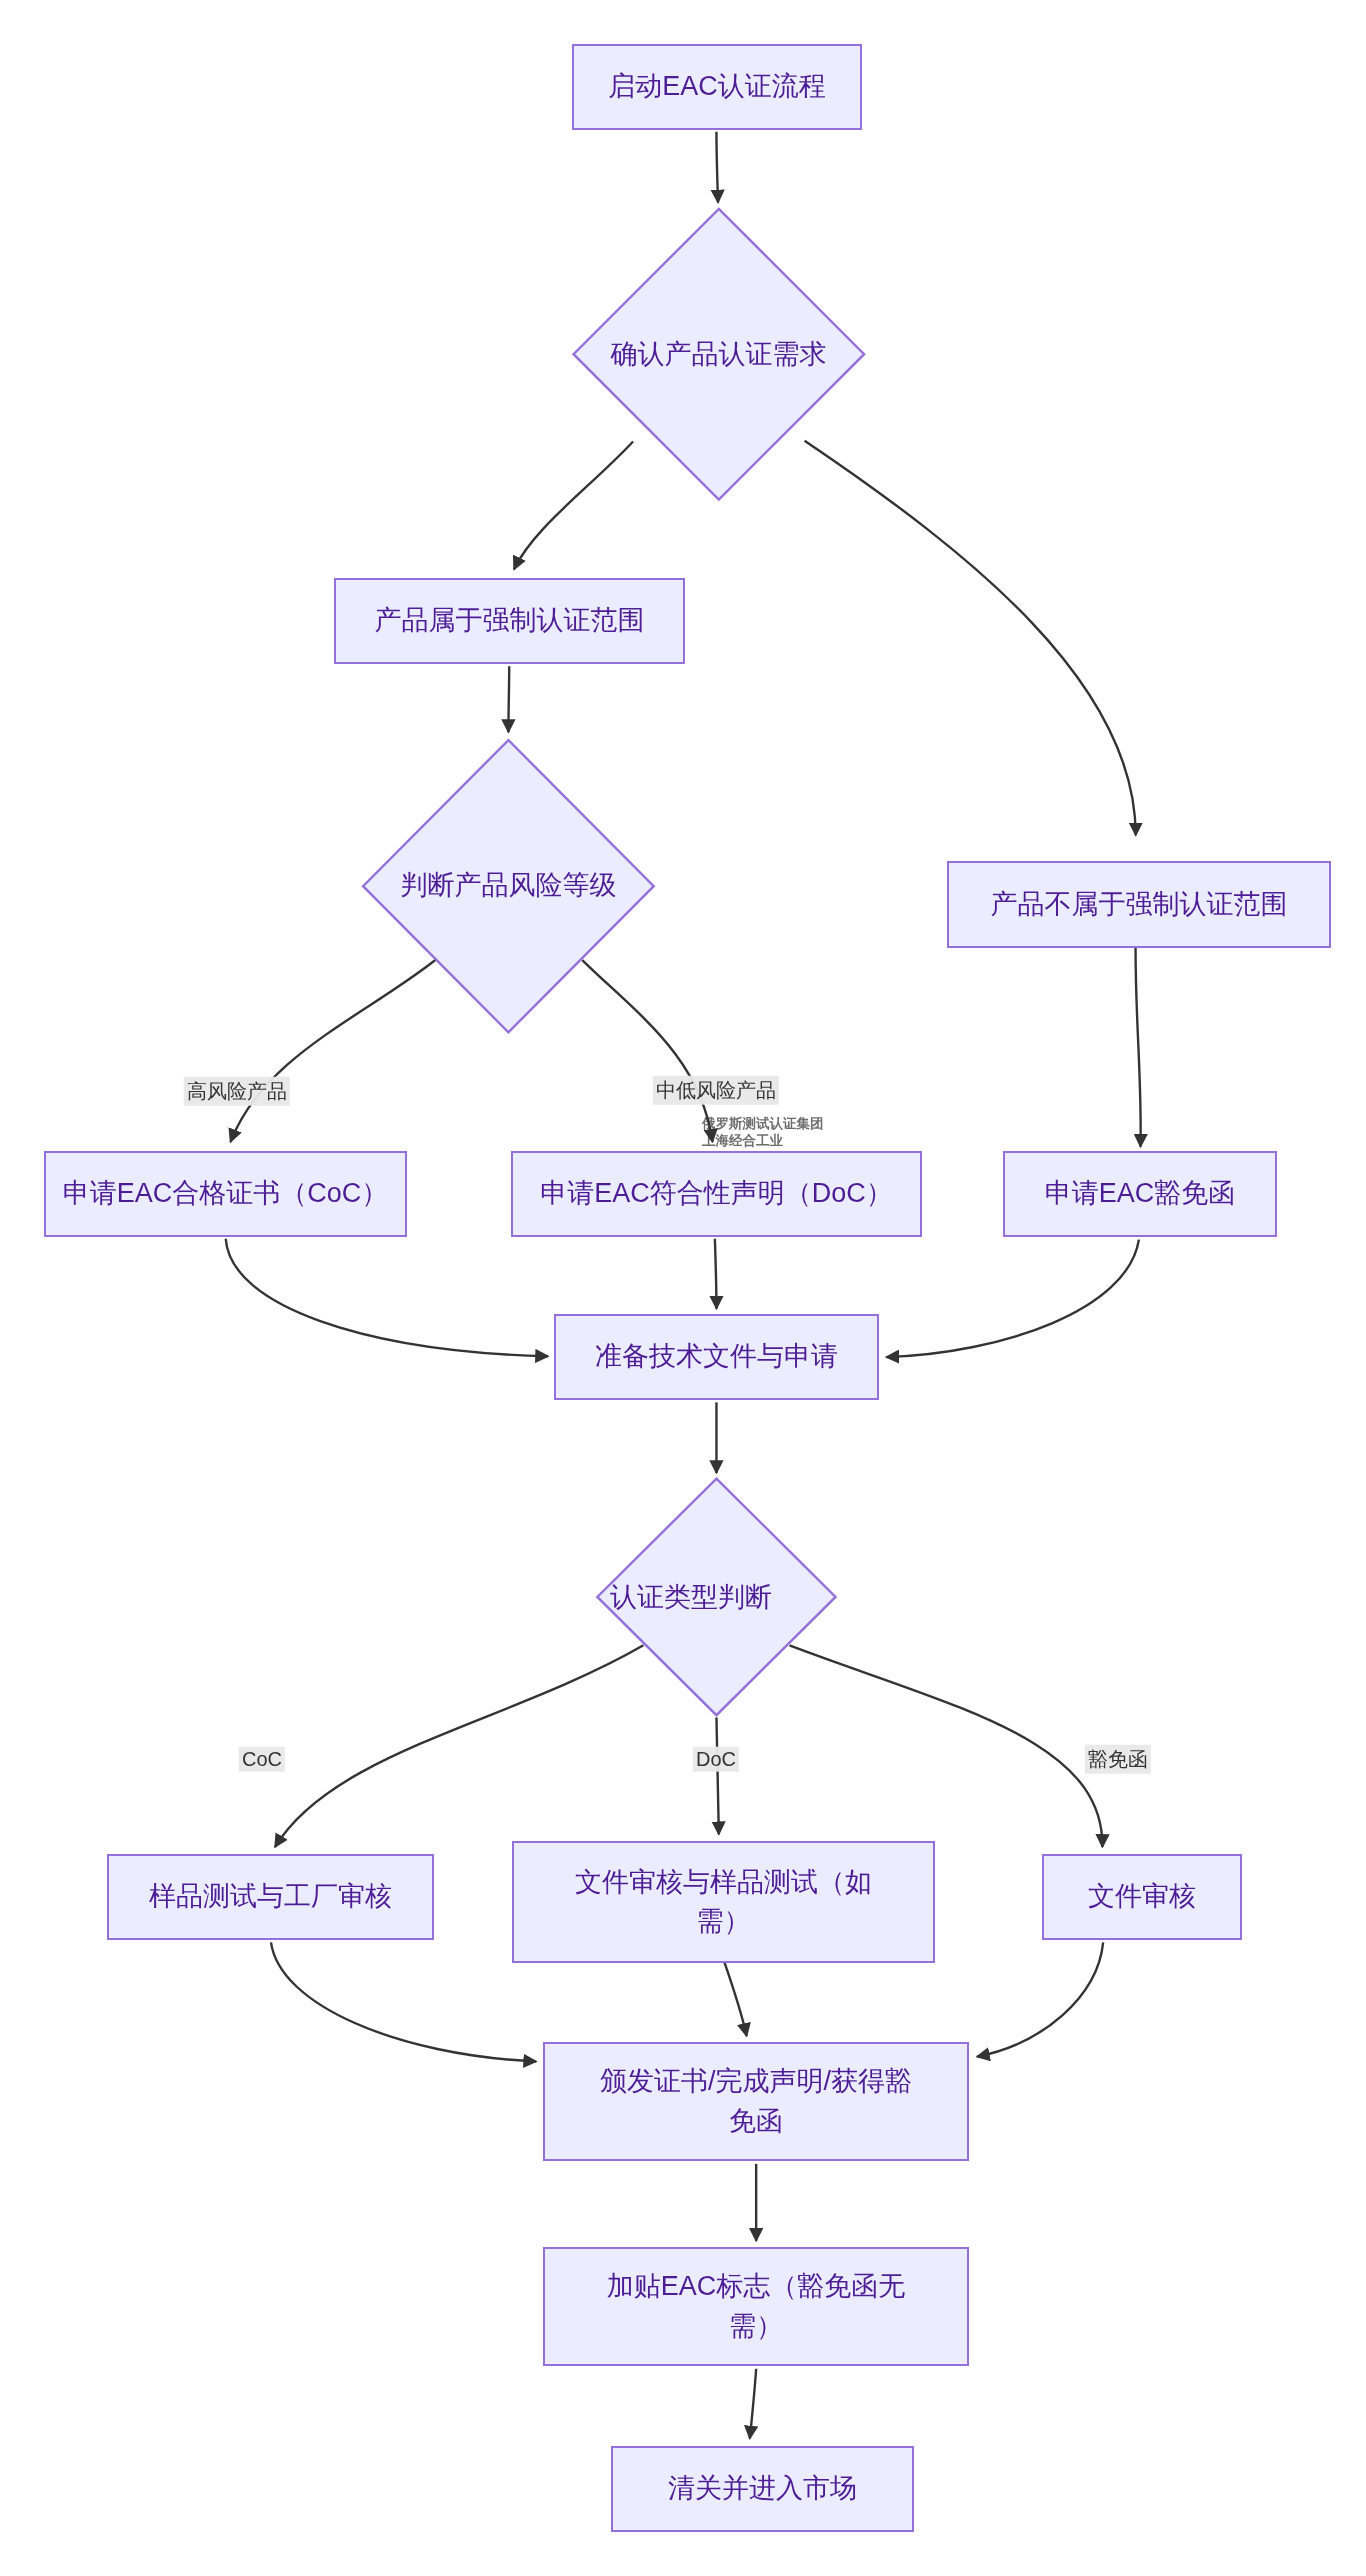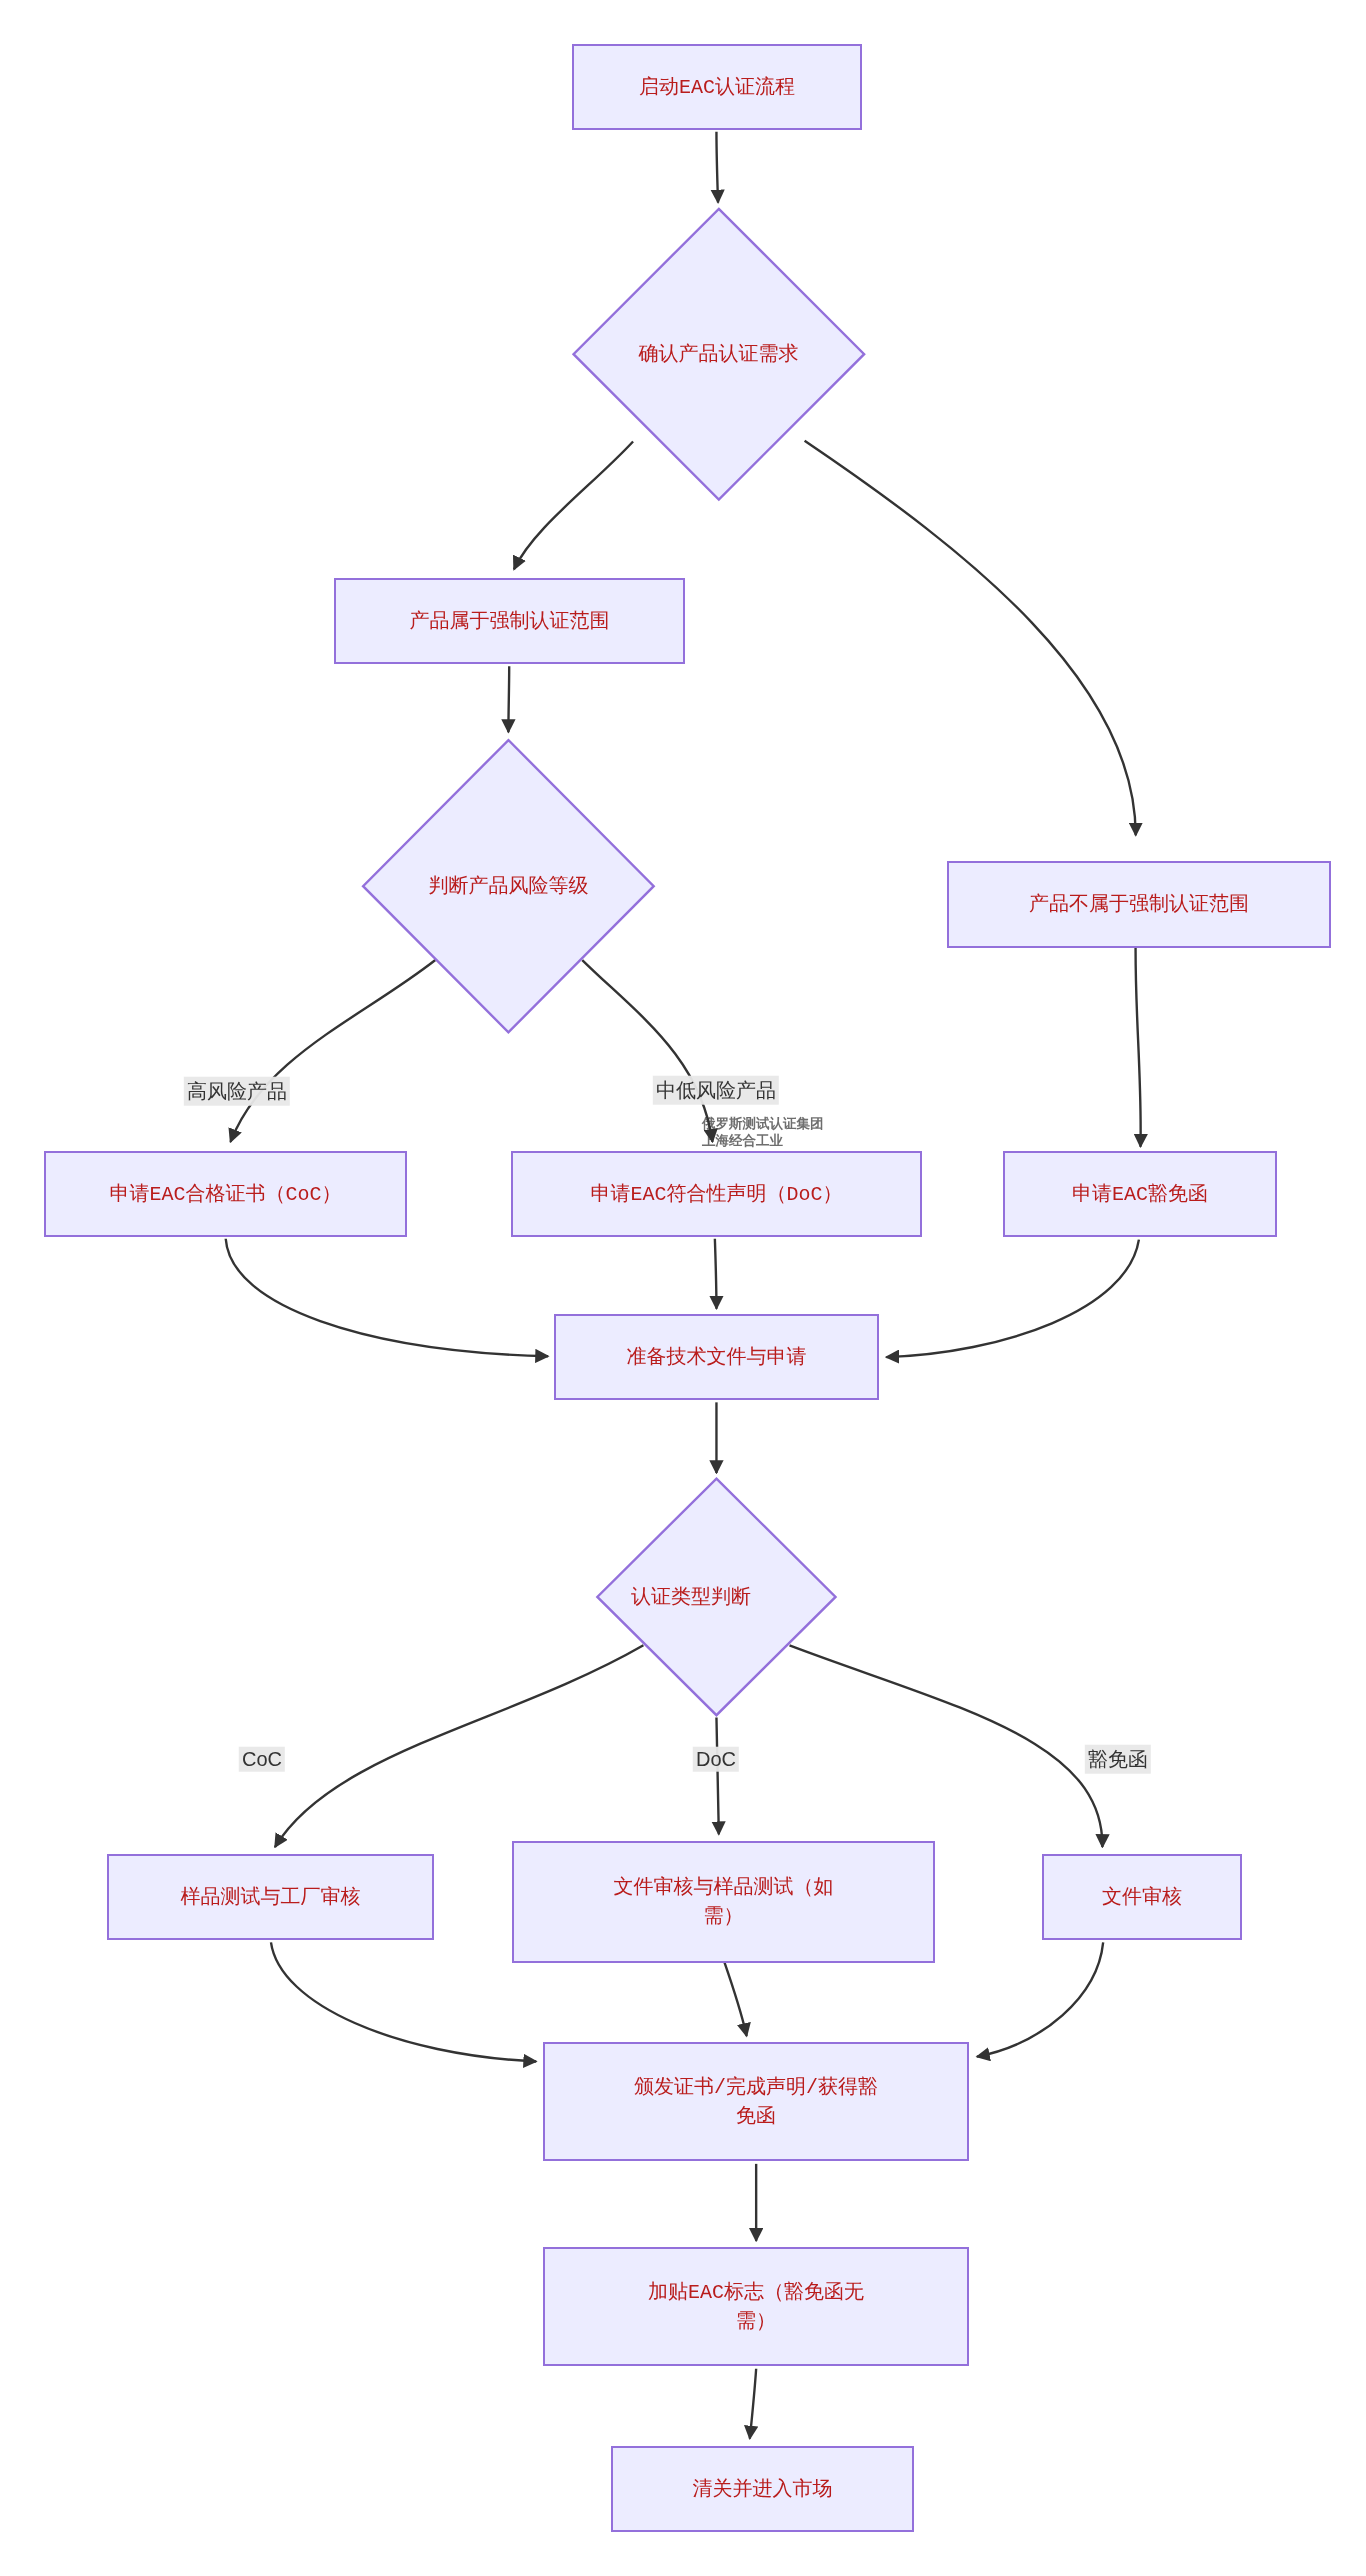--- a/index.html
+++ b/index.html
@@ -15,26 +15,25 @@
   .node{
     position:absolute;
     background:#ECECFF;
     border:2.4px solid #9370DB;
     box-sizing:border-box;
     display:flex;align-items:center;justify-content:center;
     text-align:center;
     z-index:3;
   }
   .node-label{
-    font-size:20px;
+    font-size:27px;
     line-height:1.45;
-    color:#b91c1c;
+    color:#4c1d95;
     white-space:pre-line;
     padding:0 11px;
-    font-family:Liberation Mono, monospace;
   }
   .diamond-label{
     position:absolute;
     display:flex;align-items:center;justify-content:center;
     z-index:3;
     pointer-events:none;
   }
   .edge-label{
     position:absolute;
     transform:translate(-50%,-50%);

